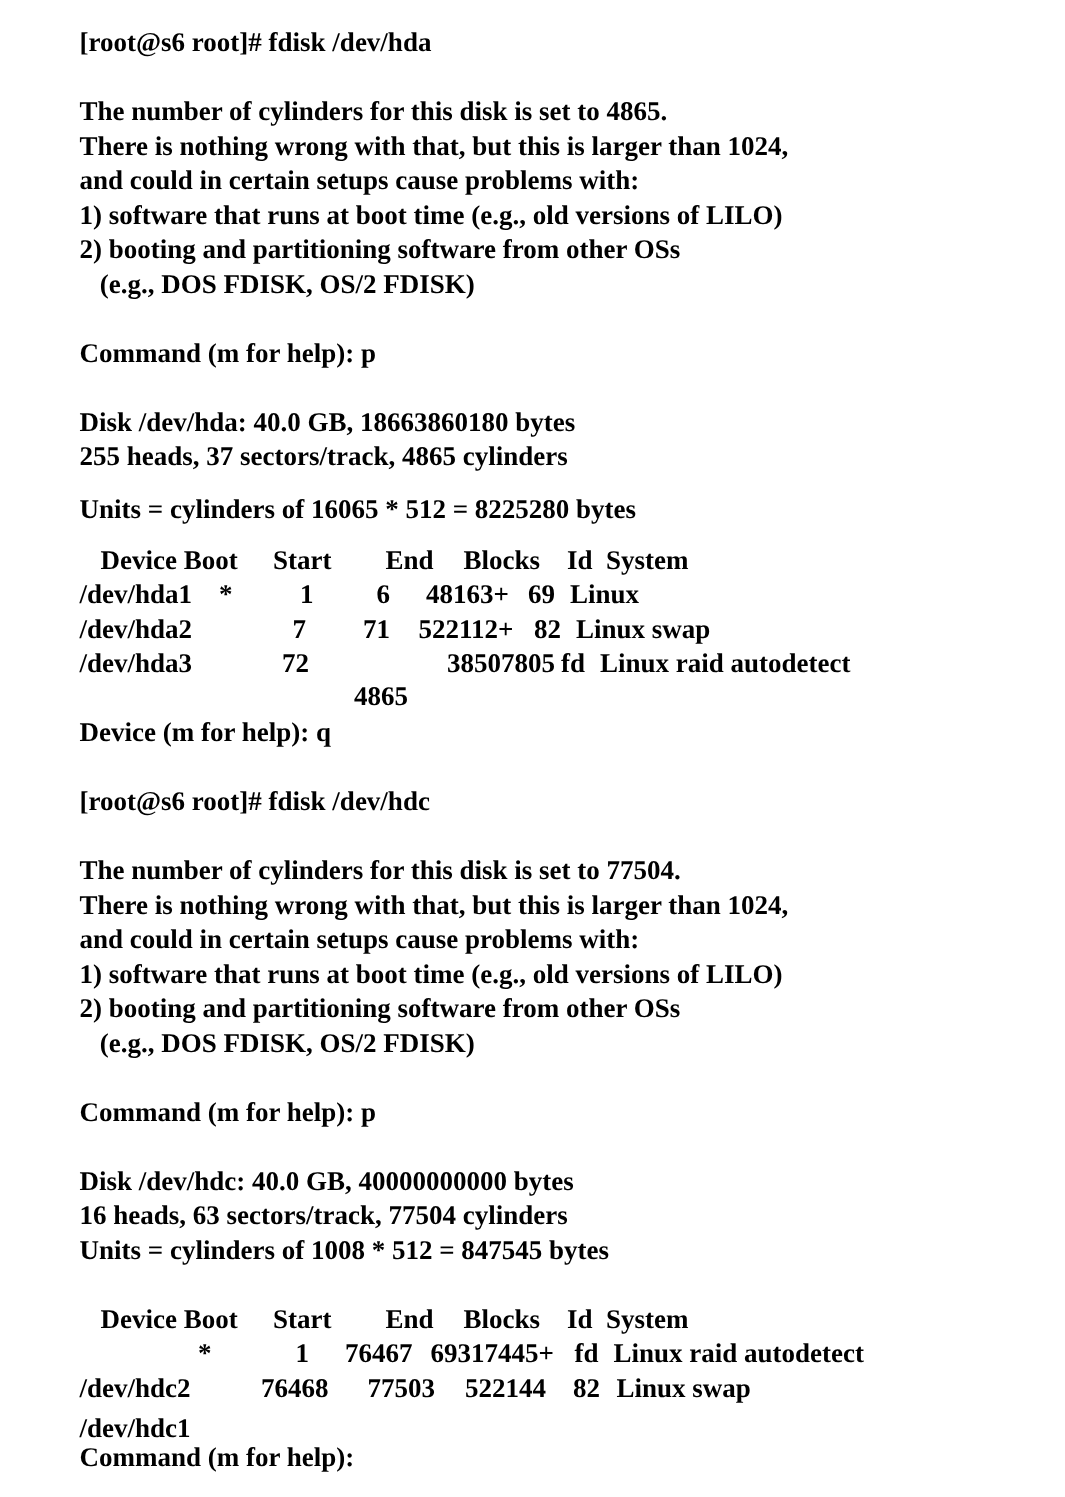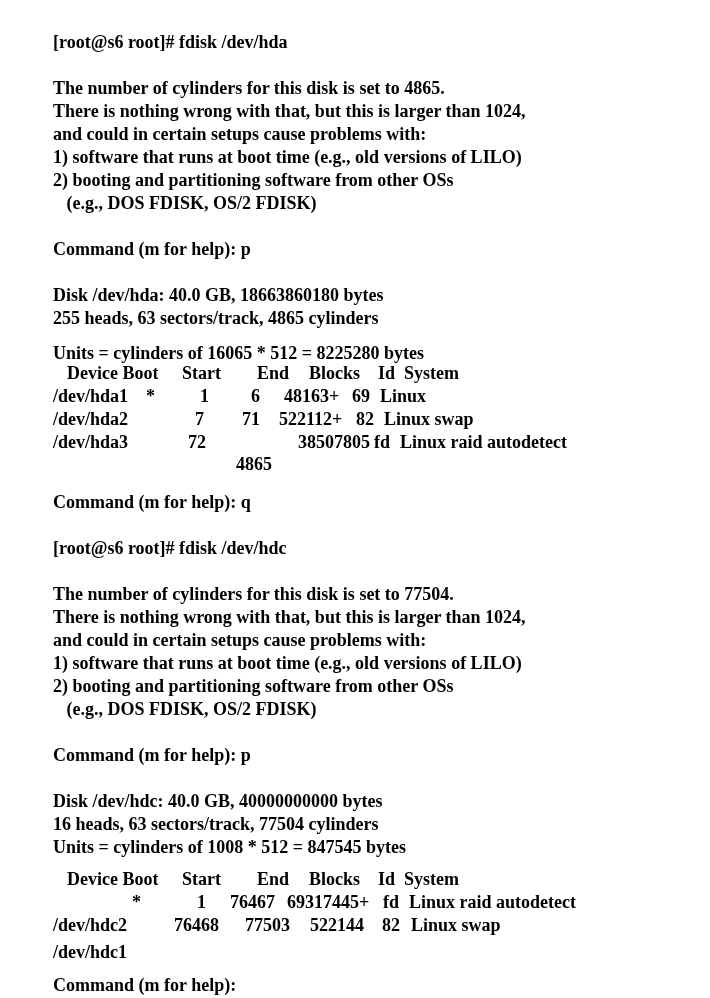--- a/index.html
+++ b/index.html
@@ -1,39 +1,39 @@
 <!DOCTYPE html>
 <html><head>
 <meta charset="utf-8">
 <style>
   html, body { margin:0; padding:0; background:#ffffff; }
   body { width:710px; height:998px; position:relative; overflow:hidden;
          font-family:"Liberation Serif","DejaVu Serif",serif; font-weight:bold;
          font-size:18px; color:#000; }
-  .line { position:absolute; left:53px; white-space:pre; line-height:23px; height:23px;margin-top:14px; }
+  .line { position:absolute; left:53px; white-space:pre; line-height:23px; height:23px; }
   .cell { position:absolute; white-space:pre; line-height:23px; height:23px; }
 </style>
 </head>
 <body>
 
 <div>
 
   <div class="line" style="top:17px">[root@s6 root]# fdisk /dev/hda</div>
 
   <div class="line" style="top:63px">The number of cylinders for this disk is set to 4865.</div>
   <div class="line" style="top:86px">There is nothing wrong with that, but this is larger than 1024,</div>
   <div class="line" style="top:109px">and could in certain setups cause problems with:</div>
   <div class="line" style="top:132px">1) software that runs at boot time (e.g., old versions of LILO)</div>
   <div class="line" style="top:155px">2) booting and partitioning software from other OSs</div>
   <div class="line" style="top:178px">   (e.g., DOS FDISK, OS/2 FDISK)</div>
 
   <div class="line" style="top:224px">Command (m for help): p</div>
 
   <div class="line" style="top:270px">Disk /dev/hda: 40.0 GB, 18663860180 bytes</div>
-  <div class="line" style="top:293px">255 heads, 63 sectors/track, 4865 cylinders</div>
+  <div class="line" style="top:293px">255 heads, 37 sectors/track, 4865 cylinders</div>
   <div class="line" style="top:328px">Units = cylinders of 16065 * 512 = 8225280 bytes</div>
 
   <div>
     <div class="cell" style="top:362px;left:67px">Device Boot</div>
     <div class="cell" style="top:362px;left:182px">Start</div>
     <div class="cell" style="top:362px;left:257px">End</div>
     <div class="cell" style="top:362px;left:309px">Blocks</div>
     <div class="cell" style="top:362px;left:378px">Id</div>
     <div class="cell" style="top:362px;left:404px">System</div>
 
@@ -57,21 +57,21 @@
     <div>
       <div class="cell" style="top:431px;left:53px">/dev/hda3</div>
       <div class="cell" style="top:431px;left:188px">72</div>
       <div class="cell" style="top:453px;left:236px">4865</div>
       <div class="cell" style="top:431px;left:298px">38507805</div>
       <div class="cell" style="top:431px;left:374px">fd</div>
       <div class="cell" style="top:431px;left:400px">Linux raid autodetect</div>
     </div>
   </div>
 
-  <div class="line" style="top:477px">Command (m for help): q</div>
+  <div class="line" style="top:477px">Device (m for help): q</div>
 
   <div class="line" style="top:523px">[root@s6 root]# fdisk /dev/hdc</div>
 
   <div class="line" style="top:569px">The number of cylinders for this disk is set to 77504.</div>
   <div class="line" style="top:592px">There is nothing wrong with that, but this is larger than 1024,</div>
   <div class="line" style="top:615px">and could in certain setups cause problems with:</div>
   <div class="line" style="top:638px">1) software that runs at boot time (e.g., old versions of LILO)</div>
   <div class="line" style="top:661px">2) booting and partitioning software from other OSs</div>
   <div class="line" style="top:684px">   (e.g., DOS FDISK, OS/2 FDISK)</div>
 

